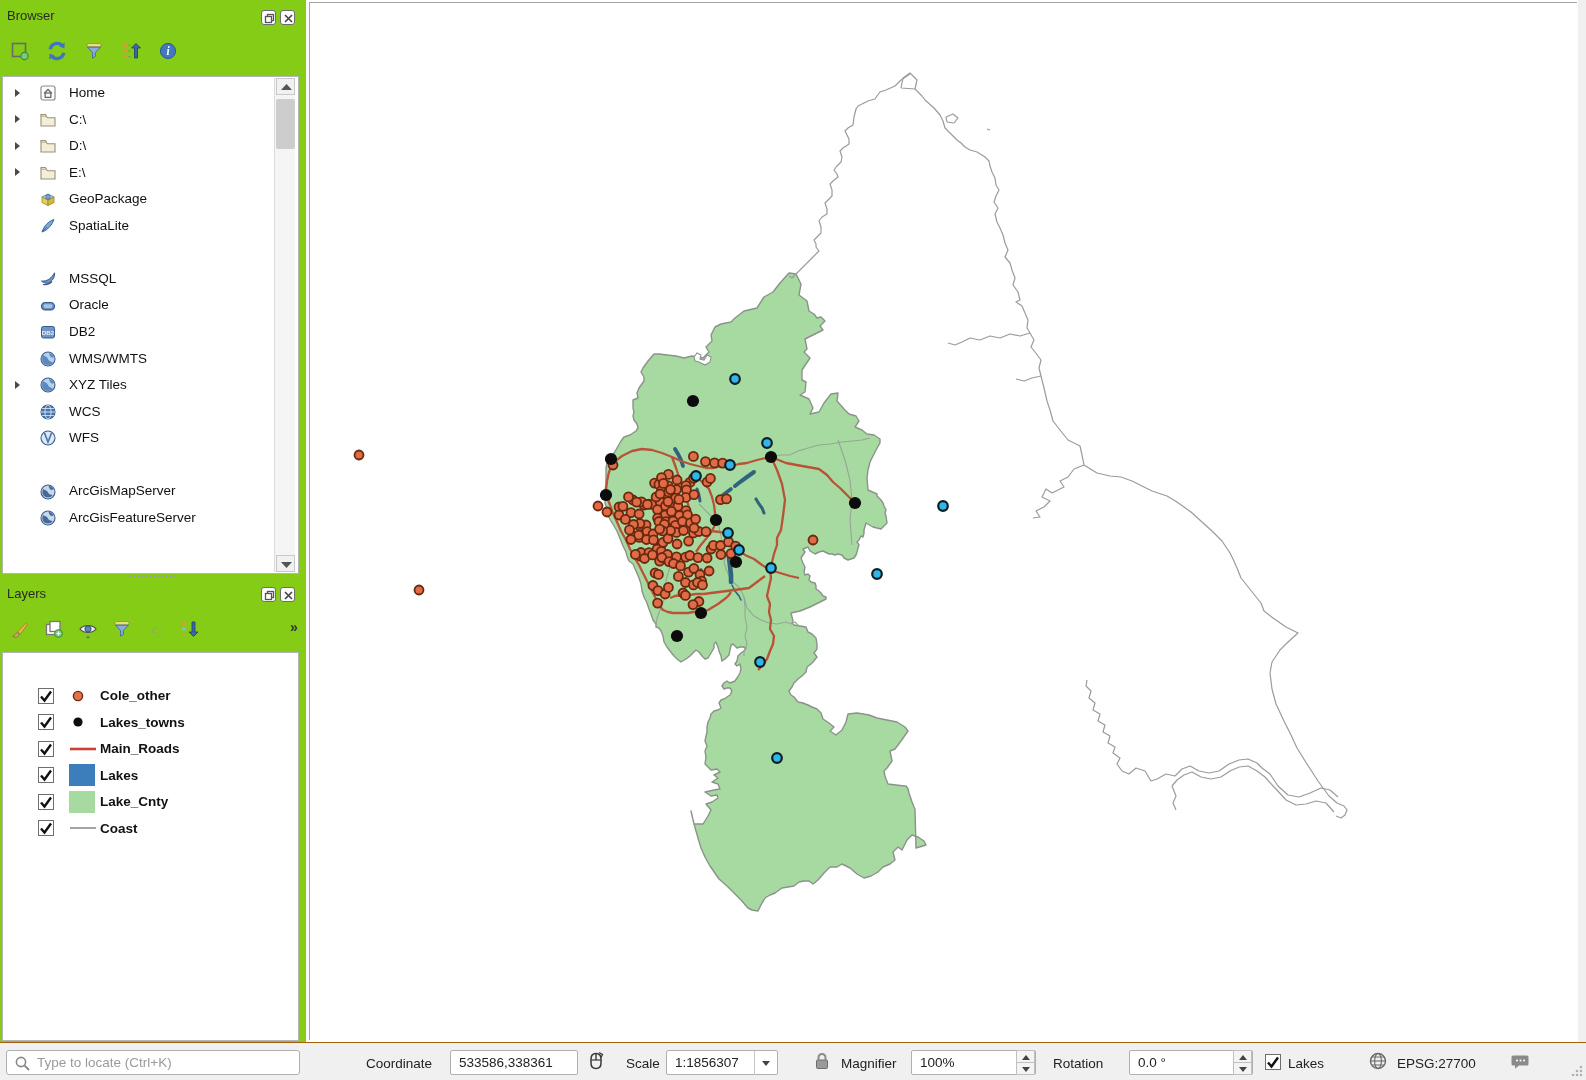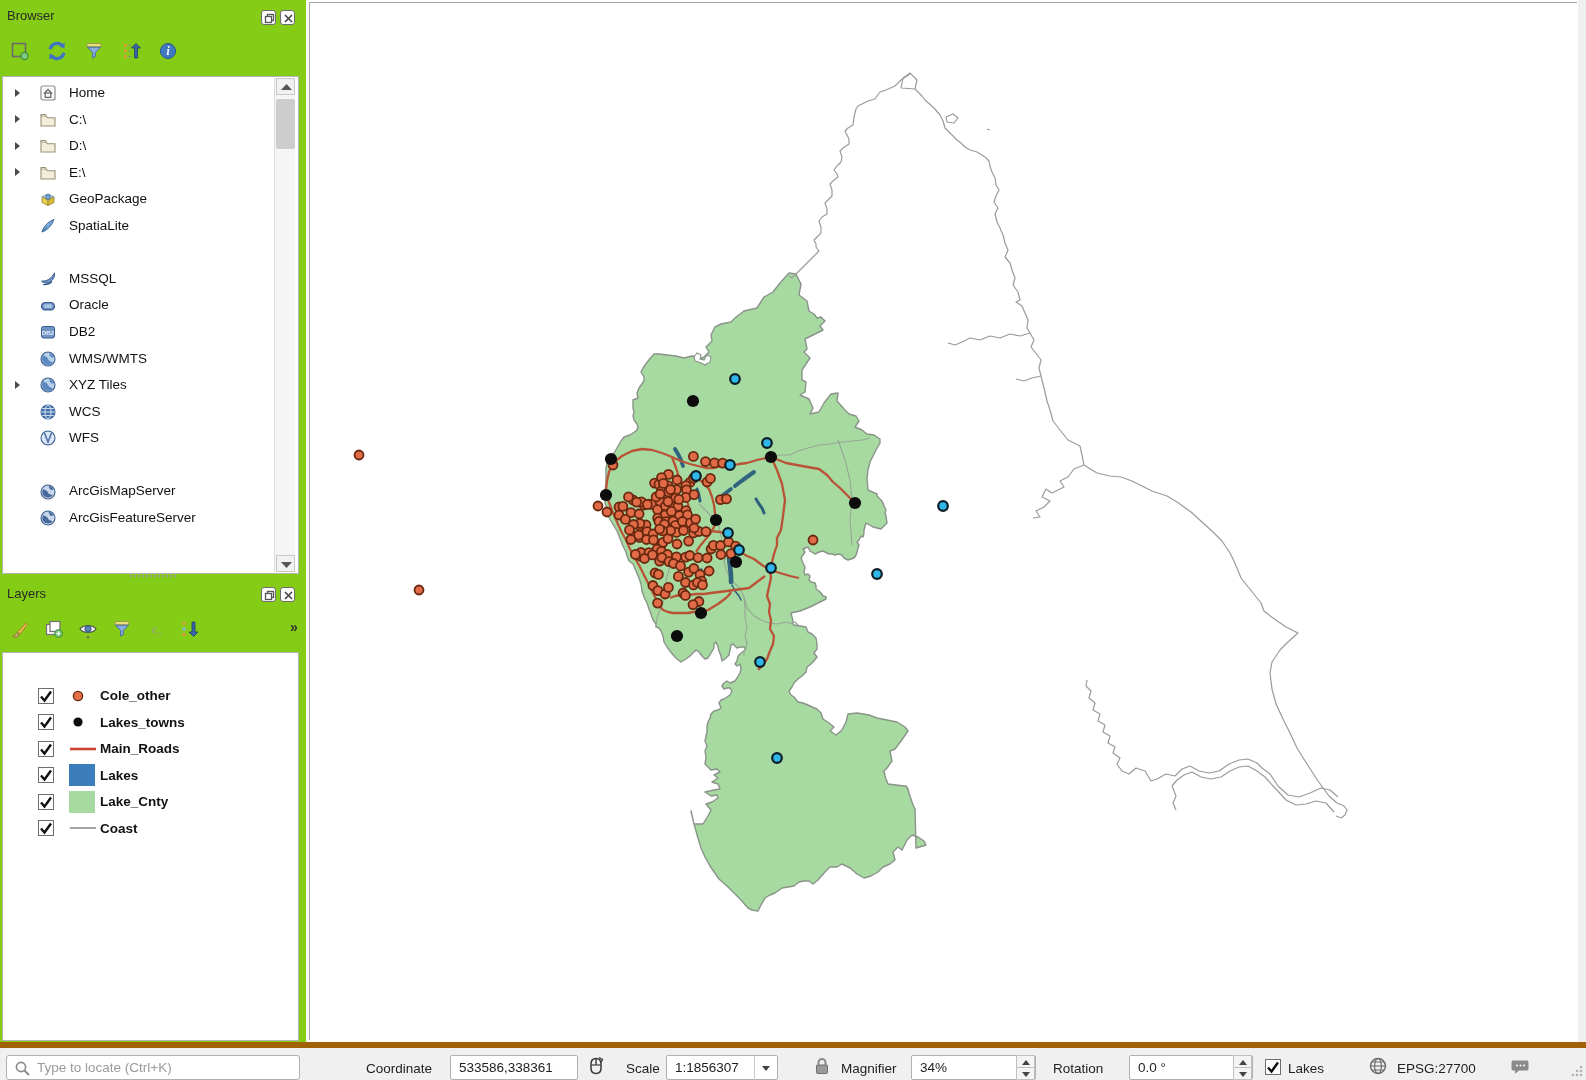--- a/index.html
+++ b/index.html
@@ -14,21 +14,21 @@
 .ticon { position:absolute; left:36px; width:18px; height:18px; }
 .tlabel { position:absolute; left:66px; font-size:13.5px; color:#111; white-space:nowrap; }
 .sb { position:absolute; right:3px; width:21px; background:#f5f5f5; border-left:1px solid #dcdcdc; }
 .sbbtn { position:absolute; left:1px; width:19px; height:17px; background:#f1f1f1; border:1px solid #c8c8c8; }
 .sbthumb { position:absolute; left:1px; width:19px; background:#cdcdcd; border-radius:2px; }
 .lrow { position:absolute; left:0; height:26px; width:300px; display:flex; align-items:center; }
 .cb { position:absolute; left:35px; width:16px; height:16px; border:1px solid #6e6e6e; background:#fff; }
 .cb svg { display:block; margin:-1px 0 0 -1px }
 .lsym { position:absolute; left:66px; display:flex; align-items:center; }
 .llabel { position:absolute; left:97px; font-size:13.5px; font-weight:bold; color:#111; white-space:nowrap; }
-#statusbar { position:absolute; left:0; top:1042px; width:1586px; height:38px; background:#f0f0f0; border-top:6px solid #a16207; font-size:13.5px; color:#222; }
+#statusbar { position:absolute; left:0; top:1042px; width:1586px; height:38px; background:#f0f0f0; border-top:1px solid #a16207; font-size:13.5px; color:#222; }
 .inbox { position:absolute; background:#fff; border:1px solid #b0b0b0; border-radius:2px; }
 .slabel { position:absolute; top:13px; }
 #map { position:absolute; left:306px; top:0px; width:1272px; height:1042px; background:#fff; border-left:3px solid #fbfbfb; }
 #mapinner { position:absolute; left:0px; top:2px; width:1268px; height:1038px; border-top:1px solid #a6a6a6; border-left:1px solid #a6a6a6; background:#fff; }
 .spin { position:absolute; width:19px; height:13px; background:#f4f4f4; border:1px solid #c0c0c0; }
 .spin:after { content:""; position:absolute; left:5px; }
 .spinup:after { top:4px; border-left:4px solid transparent; border-right:4px solid transparent; border-bottom:5px solid #444; }
 .spindn:after { top:4px; border-left:4px solid transparent; border-right:4px solid transparent; border-top:5px solid #444; }
 </style></head>
 <body>
@@ -575,21 +575,21 @@
     <span style="position:absolute;left:8px;top:4px">1:1856307</span>
     <span style="position:absolute;right:22px;top:0;width:1px;height:24px;background:#c8c8c8"></span>
     <span style="position:absolute;right:7px;top:10px;border-left:4.5px solid transparent;border-right:4.5px solid transparent;border-top:5.5px solid #444"></span>
   </div>
   <span style="position:absolute;left:812px;top:8px"><svg width="20" height="20" viewBox="0 0 20 20" style="">
         <rect x="4.5" y="9" width="11" height="8.5" rx="1" fill="#9a9a9a" stroke="#6e6e6e"></rect>
         <path d="M6.5 9 V6.5 a3.5 3.5 0 0 1 7 0 V9" fill="none" stroke="#8a8a8a" stroke-width="2"></path>
       </svg></span>
   <div class="slabel" style="left:841px">Magnifier</div>
   <div class="inbox" style="left:911px;top:7px;width:125px;height:25px">
-    <span style="position:absolute;left:8px;top:4px">34%</span>
+    <span style="position:absolute;left:8px;top:4px">100%</span>
     <div class="spin spinup" style="right:0px;top:-1px"></div>
     <div class="spin spindn" style="right:0px;bottom:-1px"></div>
   </div>
   <div class="slabel" style="left:1053px">Rotation</div>
   <div class="inbox" style="left:1129px;top:7px;width:124px;height:25px">
     <span style="position:absolute;left:8px;top:4px">0.0 °</span>
     <div class="spin spinup" style="right:0px;top:-1px"></div>
     <div class="spin spindn" style="right:0px;bottom:-1px"></div>
   </div>
   <span class="cb" style="left:1265px;top:11px;position:absolute;width:16px;height:16px;border:1px solid #6e6e6e;background:#fff;display:inline-block">

